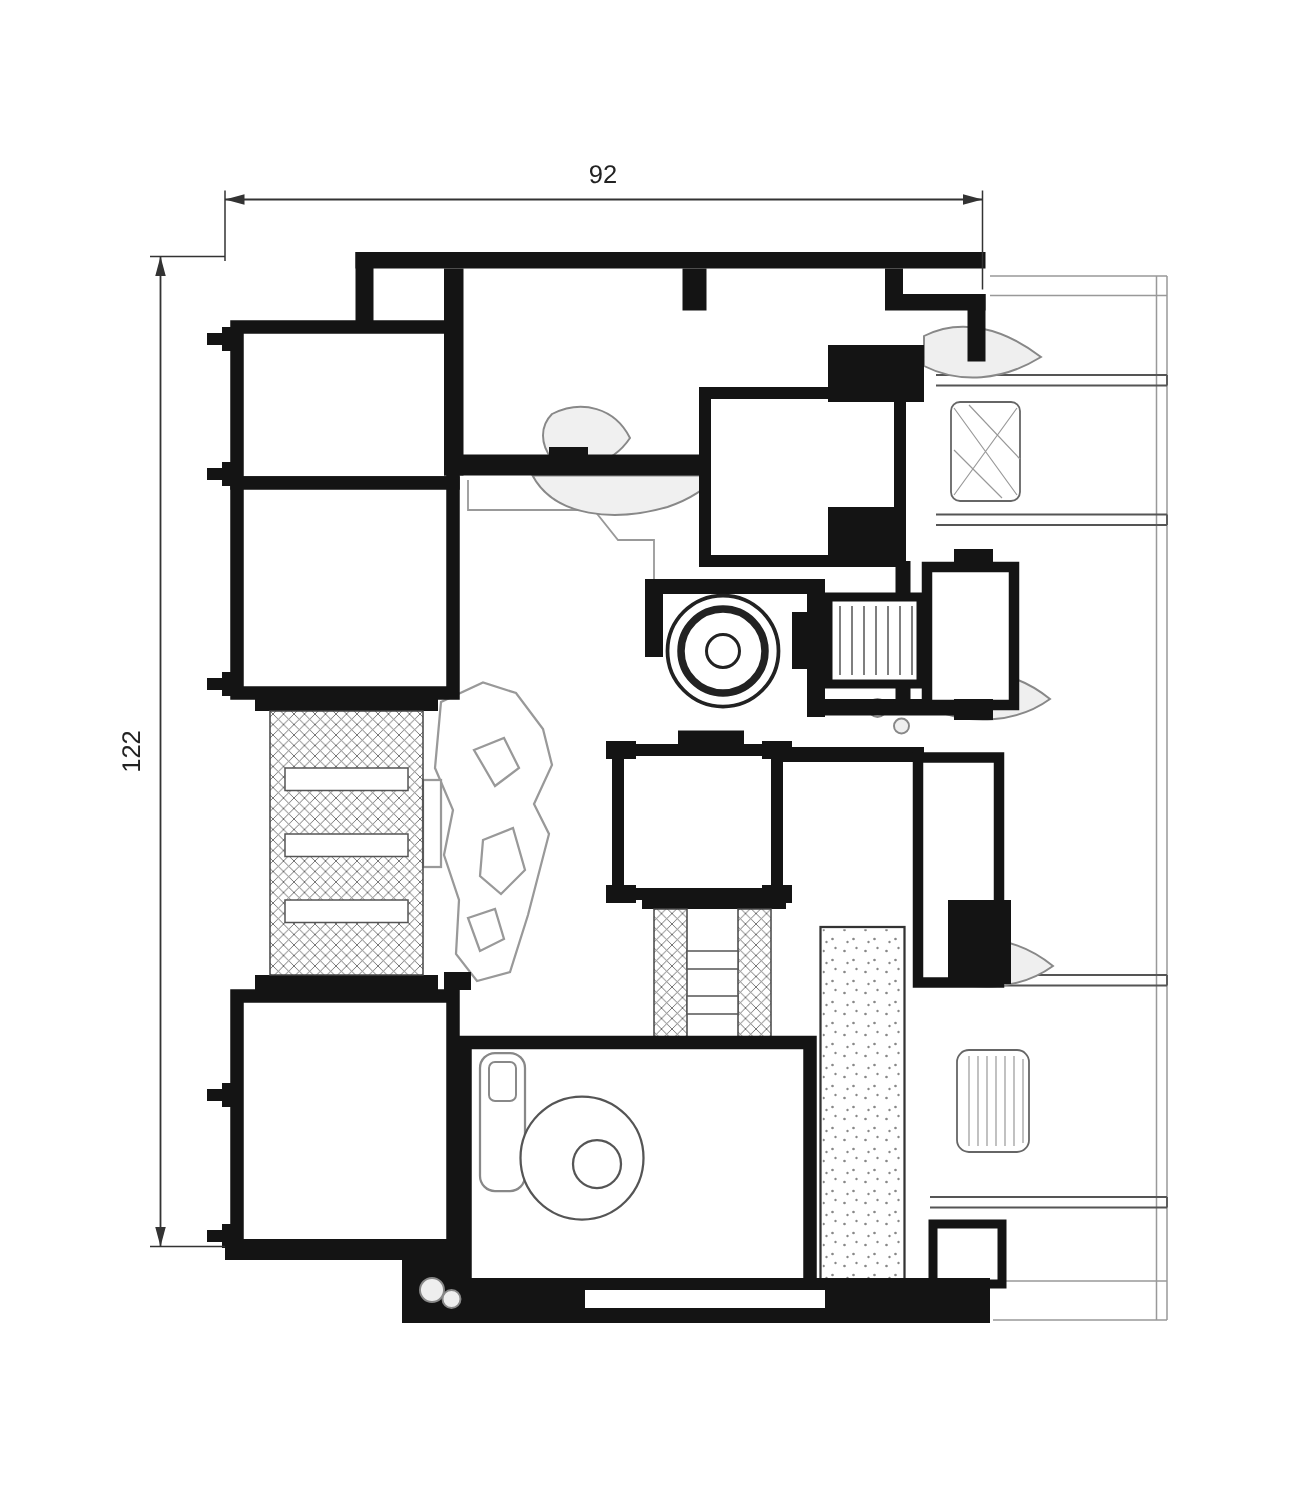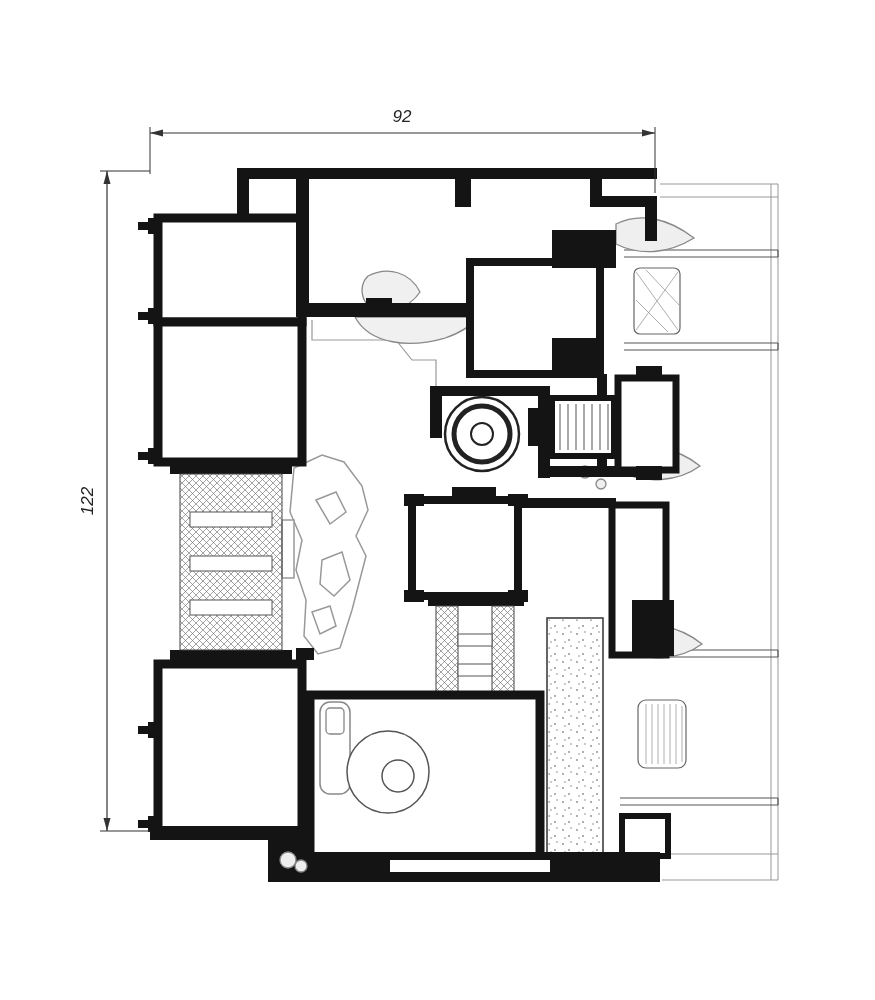--- a/index.html
+++ b/index.html
@@ -1,19 +1,18 @@
 <!DOCTYPE html>
 <html><head>
 <meta charset="utf-8">
 <style>
   html,body{margin:0;padding:0;background:#ffffff;}
   .stage{
     width:875px;height:1000px;position:relative;background:#ffffff;overflow:hidden;
     font-family:"Liberation Sans", sans-serif;
-    font-style:italic;
   }
   svg{display:block;}
   text{
     font-family:"Liberation Sans", sans-serif;
     fill:#222222;
   }
 </style>
 </head>
 <body>
 

